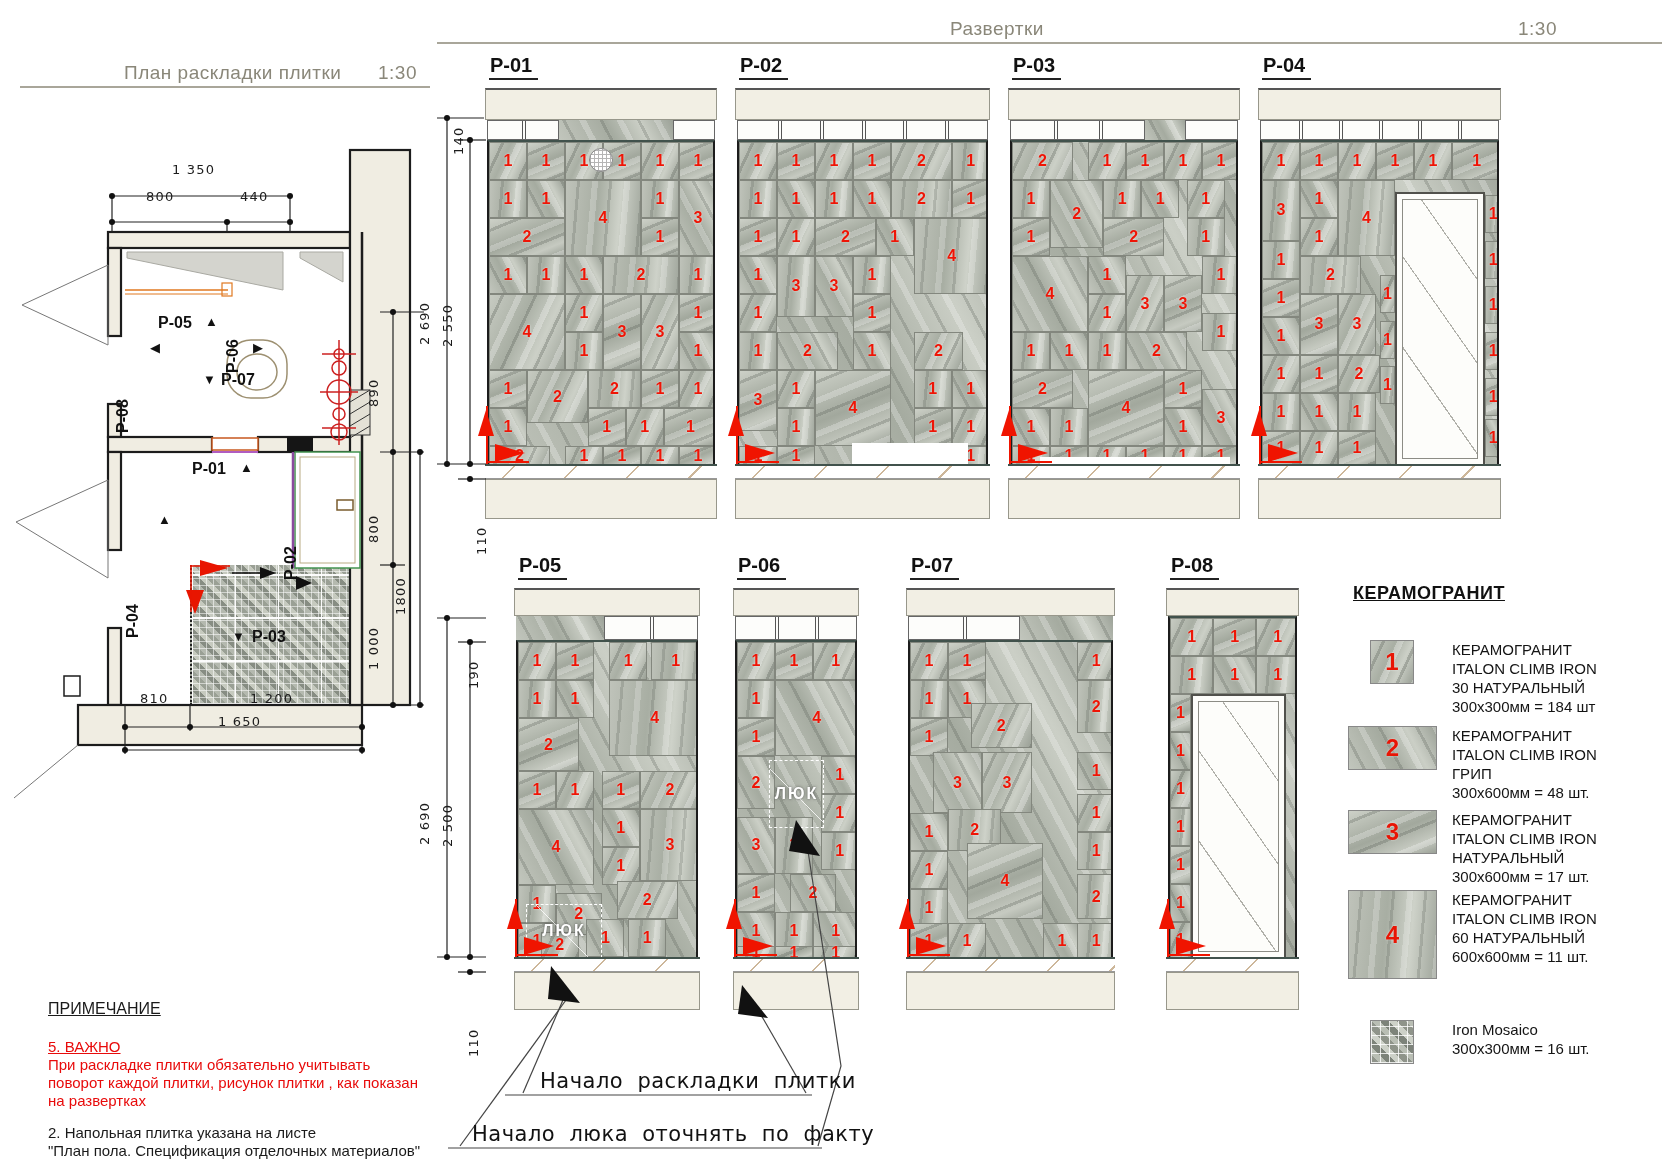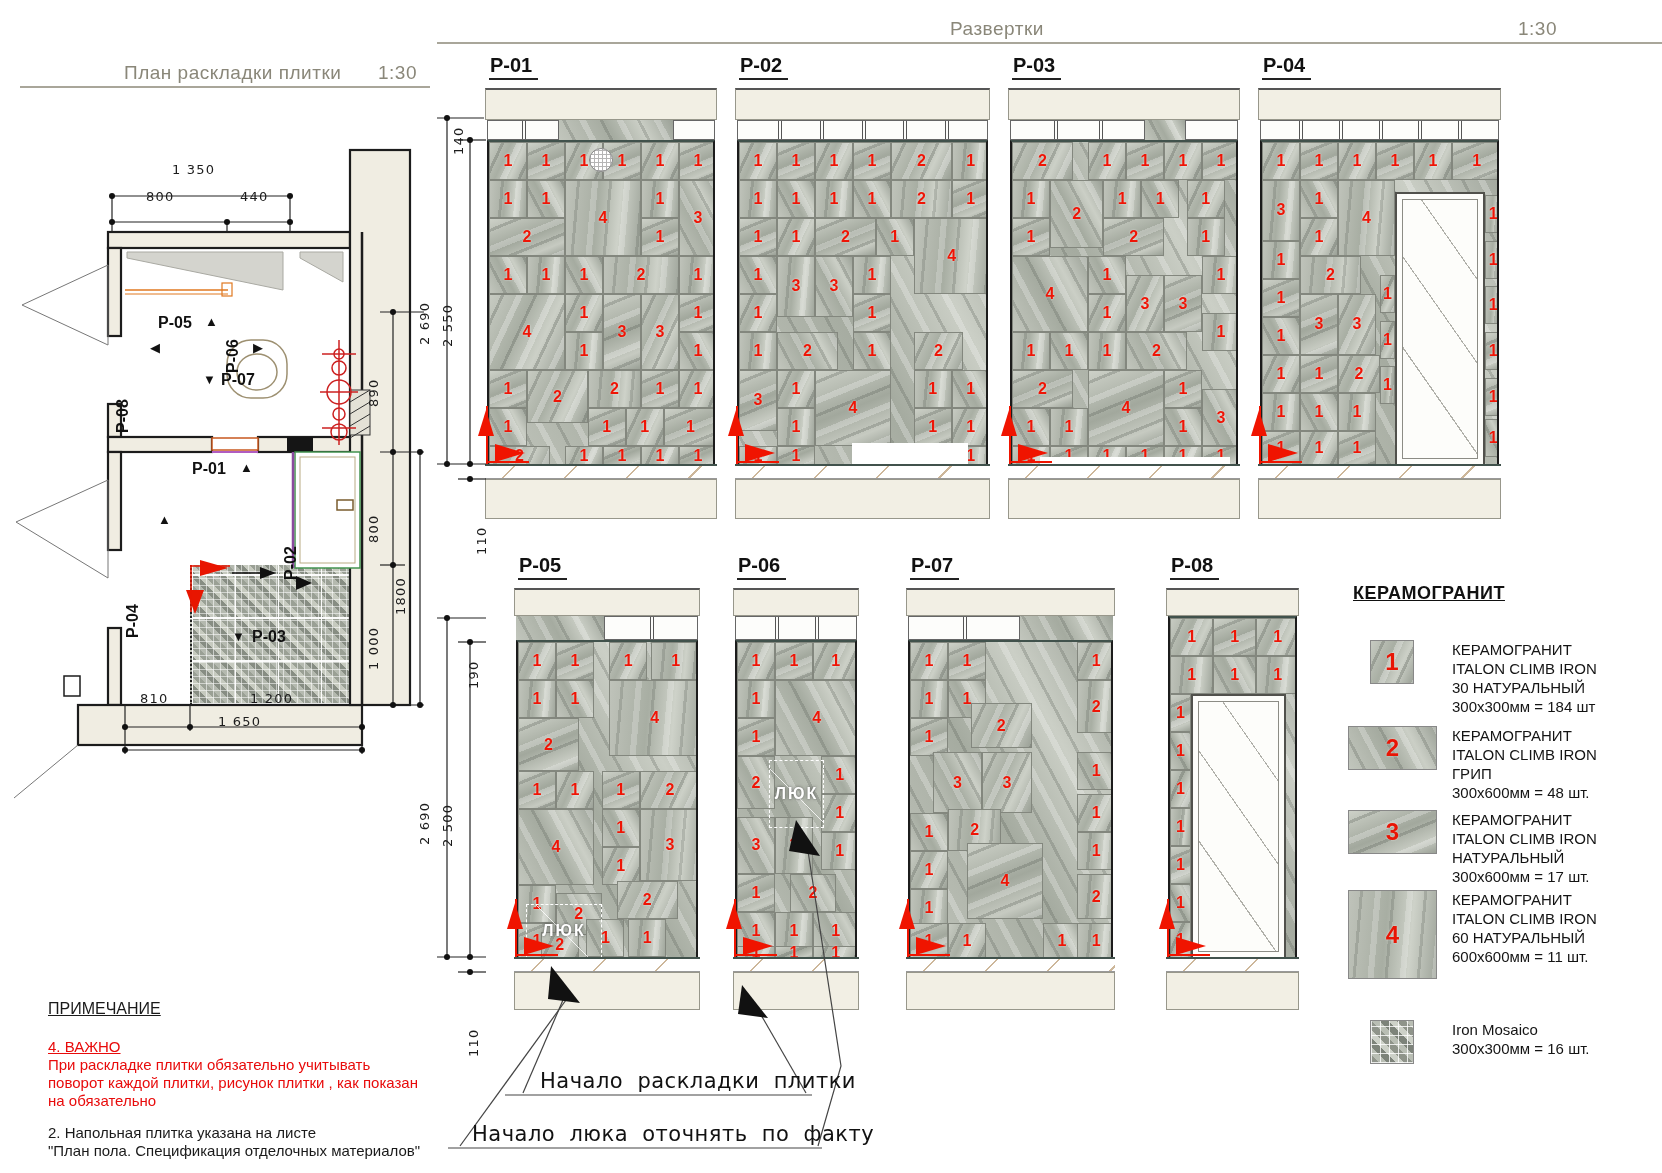--- a/index.html
+++ b/index.html
@@ -1148,22 +1148,22 @@
         <div class="spec-text">
           <div>Iron Mosaico</div>
           <div>300х300мм  =  16 шт.</div>
         </div>
       </div>
     </div>
 </div>
 
 <div id="notes">
   <div class="nt">ПРИМЕЧАНИЕ</div>
-  <div class="red u">4. ВАЖНО</div>
+  <div class="red u">5. ВАЖНО</div>
   <div class="red">При раскладке плитки обязательно учитывать</div>
   <div class="red">поворот каждой плитки, рисунок плитки , как показан</div>
-  <div class="red">на обязательно</div>
+  <div class="red">на развертках</div>
   <div class="gap">2. Напольная плитка указана на листе</div>
   <div>"План пола. Спецификация отделочных материалов"</div>
 </div>
 
 <div class="callout" style="left:540px;top:1069px">Начало раскладки плитки</div>
 <div class="callout" style="left:472px;top:1122px">Начало люка оточнять по факту</div>
 
 </body></html>

